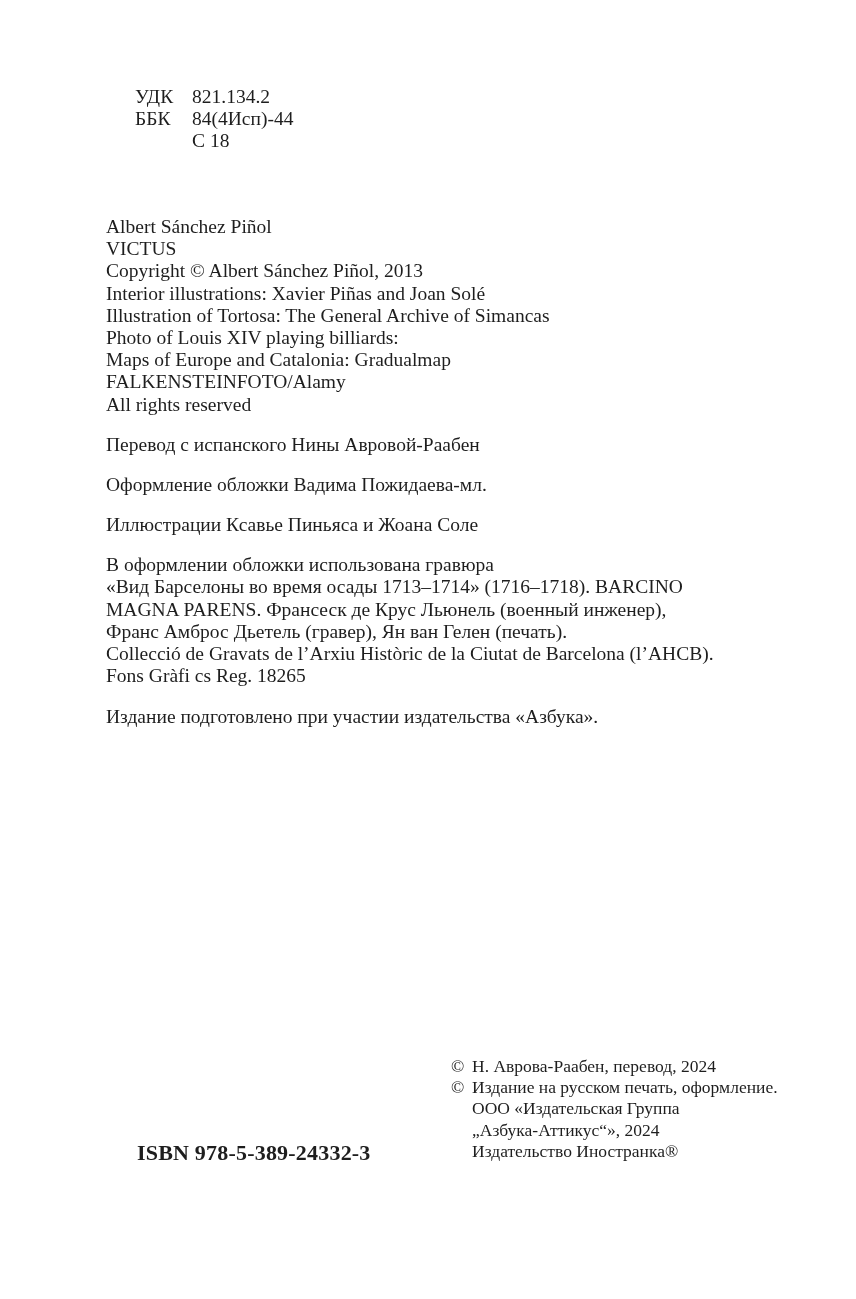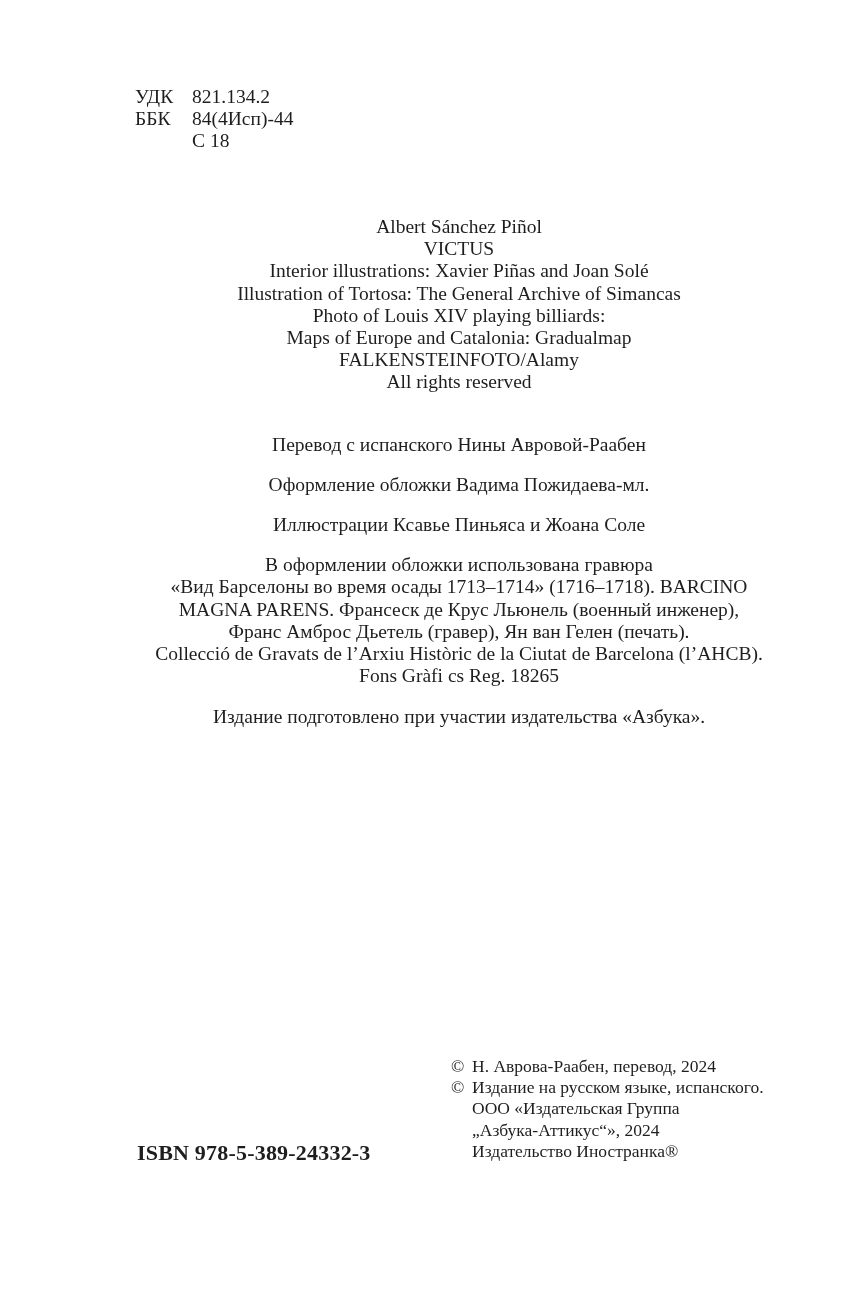--- a/index.html
+++ b/index.html
@@ -27,23 +27,22 @@
     left: 135px;
     font-size: 19.5px;
     line-height: 22px;
   }
   .udc-row { display: flex; font-family: Liberation Serif, serif; }
   .udc-label { width: 57px; flex: 0 0 57px; }
 
   
   .centered {
     position: absolute;
-    left: 128px;
+    left: 106px;
     width: 662px;
-    text-align: center;
     font-size: 19.5px;
   }
   .credits-block  { top: 216px; line-height: 22.2px; }
   .ru-line-1      { top: 434px; line-height: 22px; }
   .ru-line-2      { top: 474px; line-height: 22px; }
   .ru-line-3      { top: 514px; line-height: 22px; }
   .cover-note     { top: 554px; line-height: 22.3px; }
   .partner-note   { top: 706px; line-height: 22px; }
 
   
@@ -81,20 +80,21 @@
     </div>
     <div class="udc-row">
       <span class="udc-label"></span>
       <span>С 18</span>
     </div>
   </div>
 
   <div class="centered credits-block">
     <div>Albert Sánchez Piñol</div>
     <div>VICTUS</div>
+    <div>Copyright © Albert Sánchez Piñol, 2013</div>
     <div>Interior illustrations: Xavier Piñas and Joan Solé</div>
     <div>Illustration of Tortosa: The General Archive of Simancas</div>
     <div>Photo of Louis XIV playing billiards:</div>
     <div>Maps of Europe and Catalonia: Gradualmap</div>
     <div>FALKENSTEINFOTO/Alamy</div>
     <div>All rights reserved</div>
   </div>
 
   <div class="centered ru-line-1">Перевод с испанского Нины Авровой-Раабен</div>
   <div class="centered ru-line-2">Оформление обложки Вадима Пожидаева-мл.</div>
@@ -113,21 +113,21 @@
 
   <div class="isbn">ISBN 978-5-389-24332-3</div>
 
   <div class="copyright-block">
     <div class="c-row">
       <span class="c-sign">©</span>
       <span>Н. Аврова-Раабен, перевод, 2024</span>
     </div>
     <div class="c-row">
       <span class="c-sign">©</span>
-      <span>Издание на русском языке, испанского.</span>
+      <span>Издание на русском печать, оформление.</span>
     </div>
     <div class="c-row">
       <span class="c-sign"></span>
       <span>ООО «Издательская Группа</span>
     </div>
     <div class="c-row">
       <span class="c-sign"></span>
       <span>„Азбука-Аттикус“», 2024</span>
     </div>
     <div class="c-row">

